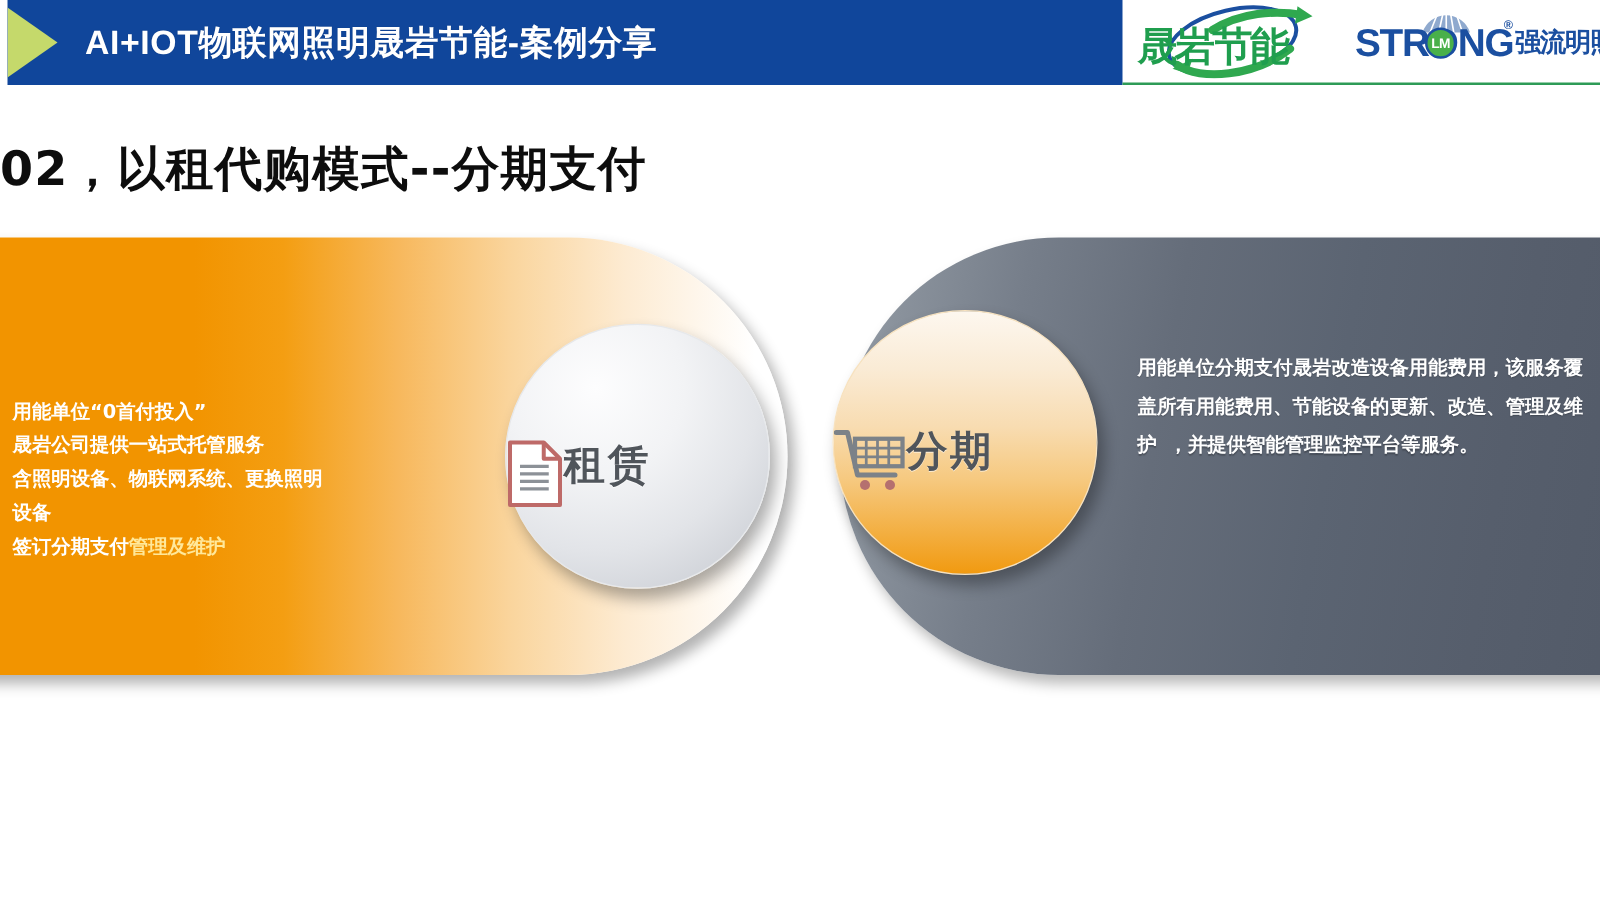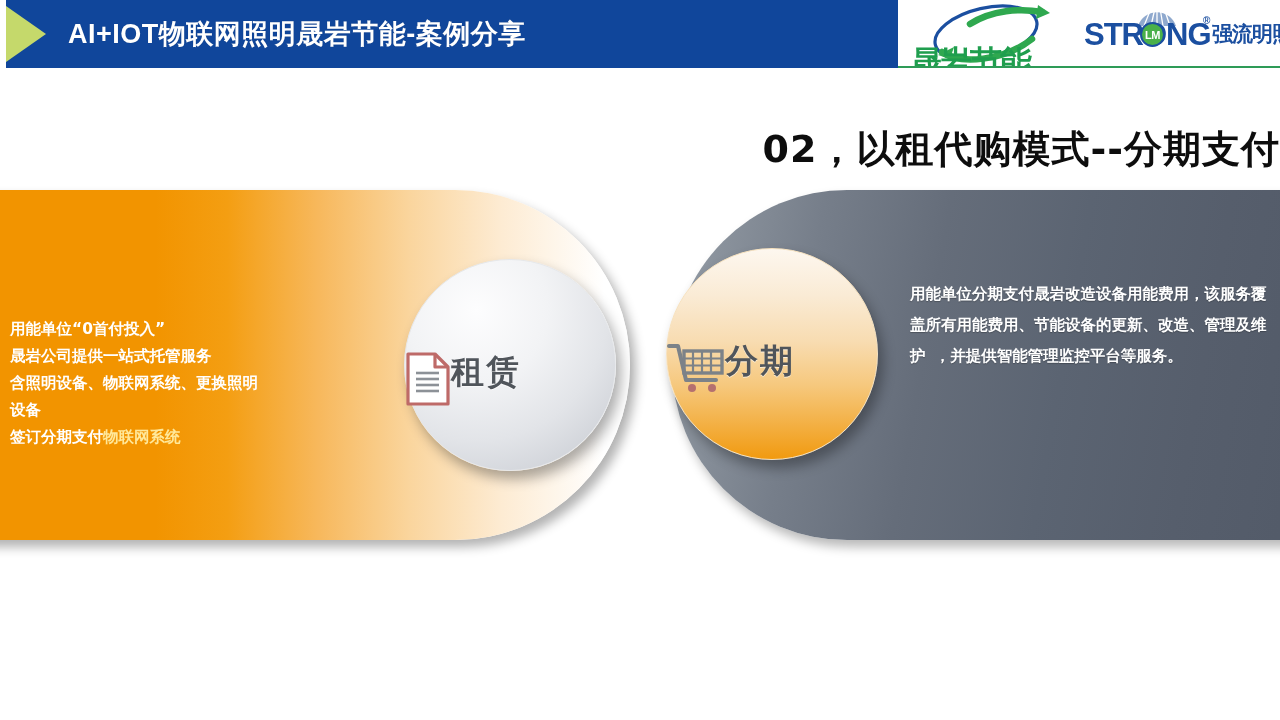--- a/index.html
+++ b/index.html
@@ -54,21 +54,20 @@
   }
   .logo-shengyan .sy-text {
     position: absolute;
     left: 2px; top: 13px;
     font-size: 32px;
     font-weight: bold;
     color: #1F9E4E;
     letter-spacing: -2px;
     font-family: Liberation Serif, serif;
     z-index: 2;
-    margin-top: 25px;
   }
   .logo-shengyan .sy-swoosh { position: absolute; left: 0; top: 0; z-index: 1; }
   .logo-strong {
     position: relative;
     width: 192px; height: 60px;
     flex: 0 0 auto;
   }
   .logo-strong .st-word {
     position: absolute;
     left: 0; top: 14px;
@@ -99,27 +98,26 @@
     letter-spacing: -1px;
     white-space: nowrap;
   }
   .logo-strong .st-fan { position: absolute; left: 52px; top: 2px; }
 
   
   .page-title {
     position: absolute;
     left: 0; top: 110px;
     width: 1280px;
-    text-align: right;
+    text-align: left;
     font-size: 38px;
     font-weight: bold;
     color: #0d0d0d;
     letter-spacing: 1px;
     font-family: "DejaVu Sans", "Liberation Sans", sans-serif;
-    margin-top: 14px;
   }
 
   
   .panel-left {
     position: absolute;
     left: -20px; top: 190px;
     width: 650px; height: 350px;
     border-radius: 0 175px 175px 0;
     background: linear-gradient(90deg,
         #F29400 0%, #F29400 27%, #F49E12 38%,
@@ -239,21 +237,21 @@
 
   <div class="page-title">02，以租代购模式--分期支付</div>
 
   <div class="panel-left"></div>
 
   <div class="left-text">
     <span class="ln">用能单位“0首付投入”</span>
     <span class="ln">晟岩公司提供一站式托管服务</span>
     <span class="ln">含照明设备、物联网系统、更换照明</span>
     <span class="ln">设备</span>
-    <span class="ln"><span>签订分期支付</span><span class="hl">物联网系统</span></span>
+    <span class="ln"><span>签订分期支付</span><span class="hl">管理及维护</span></span>
   </div>
 
   <div class="circle circle-rent">
     <div class="c-icon">
       <svg width="46" height="56" viewBox="0 0 46 56" aria-hidden="true">
         <path d="M3 3 H30 L43 16 V53 H3 Z" fill="#FFFFFF" stroke="#BE6A68" stroke-width="3.2" stroke-linejoin="round"></path>
         <path d="M30 3 V16 H43" fill="none" stroke="#BE6A68" stroke-width="3.2" stroke-linejoin="round"></path>
         <g stroke="#8C9197" stroke-width="2.6">
           <line x1="11" y1="22" x2="34" y2="22"></line>
           <line x1="11" y1="28" x2="34" y2="28"></line>

